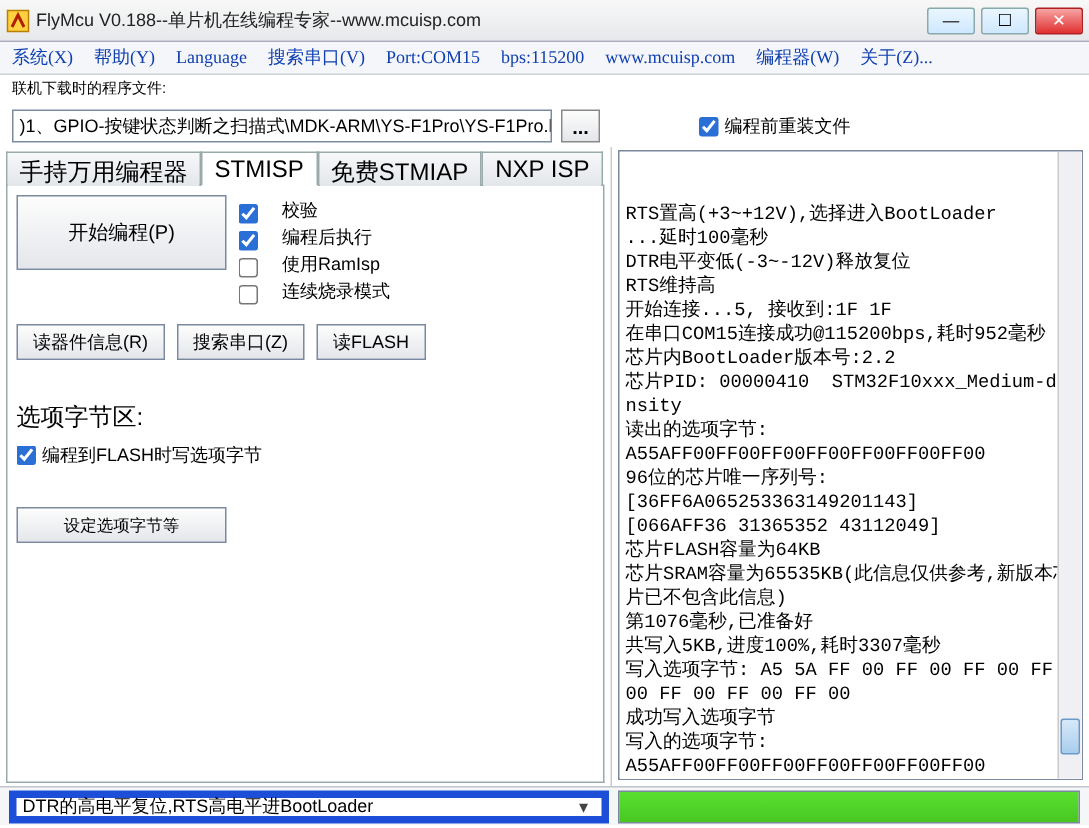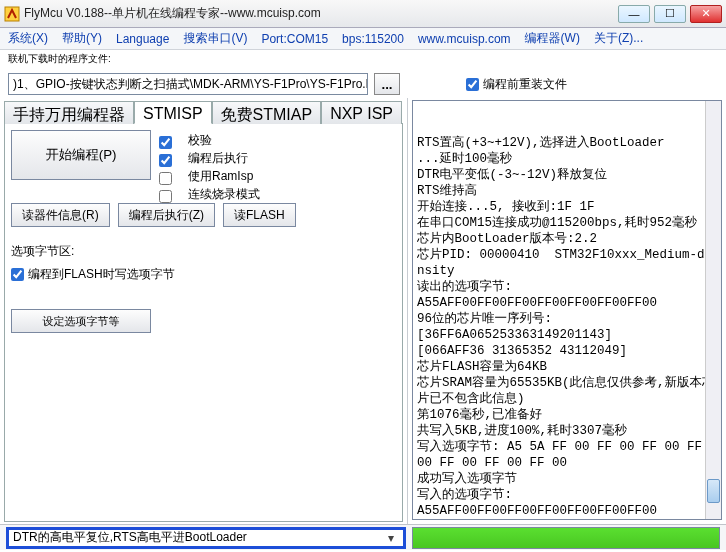--- a/index.html
+++ b/index.html
@@ -8,21 +8,21 @@
 .title-bar { height: 28px; background: linear-gradient(#f8f8f8,#e6e8eb); border-bottom: 1px solid #aab; display: flex; align-items: center; padding: 0 4px; }
 .title-bar .app-icon { width: 16px; height: 16px; margin-right: 4px; display: inline-flex; align-items: center; justify-content: center; }
 .title-bar .title-text { flex: 1; color: #222; font-size: 12px; white-space: nowrap; overflow: hidden; }
 .win-btns { display: flex; gap: 4px; }
 .win-btn { width: 32px; height: 18px; border: 1px solid #8aa; border-radius: 2px; display: flex; align-items: center; justify-content: center; font-size: 11px; }
 .win-min { background: linear-gradient(#eaf6ff,#cfe8ff); }
 .win-max { background: linear-gradient(#eaf6ff,#cfe8ff); }
 .win-close { background: linear-gradient(#f7a4a4,#e03030); color: #fff; border-color: #b02020; }
 
 .menu-bar { height: 22px; display: flex; align-items: center; gap: 14px; padding: 0 8px; color: #1040b0; background: #f4f6f9; border-bottom: 1px solid #d0d4da; font-size: 12px; }
-.menu-item { cursor: default; white-space: nowrap; }
+.menu-item { cursor: default; white-space: nowrap; font-family: Liberation Serif, serif; }
 
 .file-row { height: 20px; padding: 2px 8px; font-size: 10px; }
 .path-row { height: 28px; display: flex; align-items: center; padding: 0 8px; gap: 6px; }
 .path-box { flex: 0 0 360px; height: 22px; border: 1px solid #7a8aa0; background: #fff; padding: 0 4px; white-space: nowrap; overflow: hidden; line-height: 20px; }
 .browse-btn { width: 26px; height: 22px; border: 1px solid #888; background: linear-gradient(#fdfdfd,#e4e6ea); font-weight: bold; }
 .rebuild-wrap { margin-left: 60px; display: flex; align-items: center; gap: 4px; }
 
 .main-area { display: flex; height: 426px; }
 .left-pane { width: 408px; border-right: 1px solid #c8ccd2; display: flex; flex-direction: column; padding: 2px 4px; }
 .right-pane { flex: 1; position: relative; }
@@ -31,33 +31,33 @@
 .tab { border: 1px solid #9aa; border-bottom: none; padding: 3px 8px; margin-right: 0px; background: linear-gradient(#f7f8fa,#e3e6ea); font-size: 16px; position: relative; top: 1px; white-space: nowrap; }
 .tab.active { background: #fff; border-bottom: 1px solid #fff; }
 
 .tab-body { border: 1px solid #9aa; border-top: none; flex: 1; padding: 6px; }
 .prog-row { display: flex; gap: 8px; }
 .prog-btn { width: 140px; height: 50px; border: 1px solid #7a88a0; background: linear-gradient(#fdfdfd,#e4e6ea); }
 .chk-col { display: flex; flex-direction: column; gap: 1px; padding-top: 2px; }
 .chk-item { display: flex; align-items: flex-end; gap: 16px; font-size: 12px; white-space: nowrap; }
 .chk-item input { width: 13px; height: 13px; }
 
-.btn-row { display: flex; gap: 8px; margin-top: 0; }
+.btn-row { display: flex; gap: 8px; margin-top: 13px; }
 .std-btn { height: 24px; padding: 0 10px; border: 1px solid #7a88a0; background: linear-gradient(#fdfdfd,#e4e6ea); font-size: 12px; white-space: nowrap; }
 
-.section-label { margin-top: 16px; font-size: 12px; }
+.section-label { margin-top: 28px; font-size: 16px; }
 .opt-chk { margin-top: 6px; display: flex; align-items: center; gap: 4px; }
 .set-btn { margin-top: 26px; height: 24px; width: 140px; border: 1px solid #7a88a0; background: linear-gradient(#fdfdfd,#e4e6ea); font-size: 11px; }
 
 .log-box { position: absolute; top: 2px; left: 4px; right: 4px; bottom: 4px; border: 1px solid #7a88a0; background: #fff; overflow-y: auto; padding: 2px 4px; font-family: SimSun, "Courier New", monospace; font-size: 12.5px; line-height: 16px; white-space: pre-wrap; word-break: break-all; }
 .scroll-track { position: absolute; right: 0; top: 0; bottom: 0; width: 16px; background: #efeff4; border-left: 1px solid #ccc; }
 .scroll-thumb { position: absolute; left: 1px; right: 1px; bottom: 16px; height: 24px; background: linear-gradient(#d6e8f8,#a9cdee); border: 1px solid #6b99c8; border-radius: 2px; }
 
 .status-bar { height: 26px; border-top: 1px solid #c0c4ca; display: flex; align-items: center; padding: 0 6px; gap: 6px; background: #f5f6f8; }
-.status-select { flex: 0 0 400px; height: 22px; border: 3px solid #1d4ed8; background: #fff; display: flex; align-items: center; justify-content: space-between; padding: 0 4px; }
+.status-select { flex: 0 0 400px; height: 22px; border: 5px solid #1d4ed8; background: #fff; display: flex; align-items: center; justify-content: space-between; padding: 0 4px; }
 .dd-arrow { width: 16px; text-align: center; color: #444; }
 .progress { flex: 1; height: 22px; border: 1px solid #7a88a0; background: linear-gradient(#5adf30,#49c722); margin-left: auto; }
 
 input[type=checkbox] { accent-color: #2a6fd6; }
 </style>
 </head>
 <body>
 
 <div class="title-bar">
   <span class="app-icon">
@@ -125,21 +125,21 @@
             </label>
           <label class="chk-item">
               <input type="checkbox" style="">
               <span>连续烧录模式</span>
             </label>
         </div>
       </div>
 
       <div class="btn-row">
         <button class="std-btn">读器件信息(R)</button>
-        <button class="std-btn">编程后执行(Z)</button>
+        <button class="std-btn">搜索串口(Z)</button>
         <button class="std-btn">读FLASH</button>
       </div>
 
       <div class="section-label">选项字节区:</div>
       <label class="opt-chk">
         <input type="checkbox" checked="" style="">
         <span>编程到FLASH时写选项字节</span>
       </label>
       <button class="set-btn">设定选项字节等</button>
     </div>

